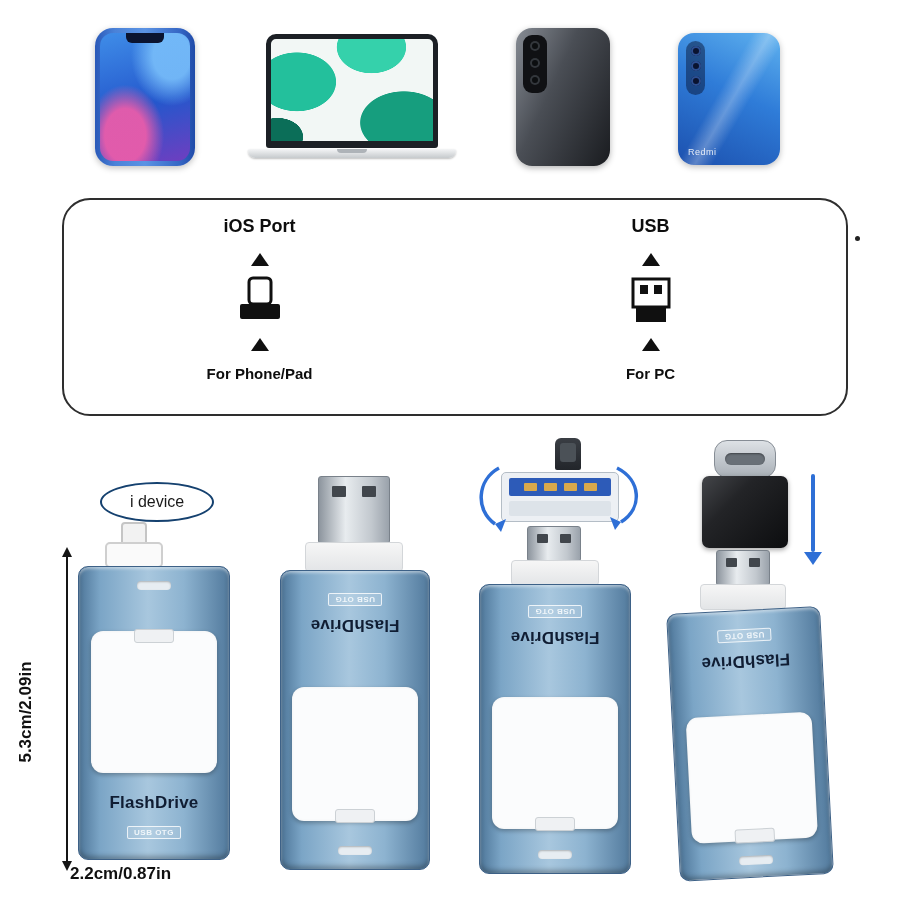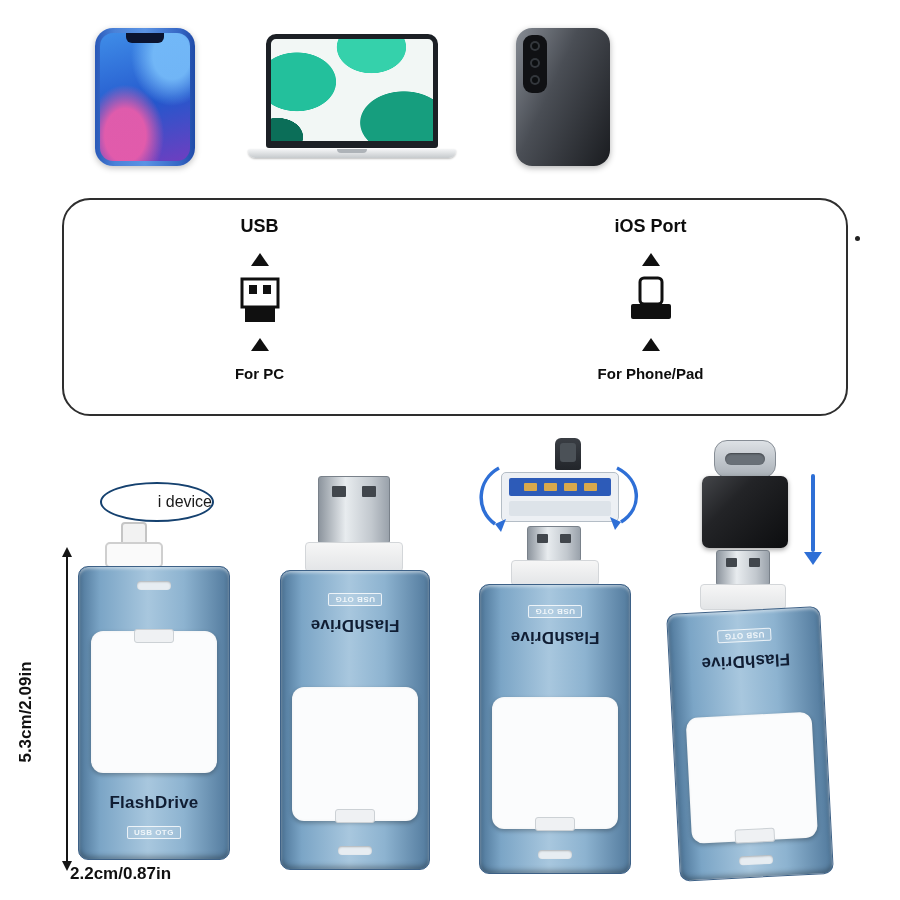--- a/index.html
+++ b/index.html
@@ -82,21 +82,21 @@
     background:#eff1f3; border:1px solid #ccd1d5; border-radius:3px; }
   .notch.top { top:-2px; }  .notch.bottom { bottom:-2px; }
   .brand { position:absolute; width:100%; text-align:center; font-weight:bold; font-size:17px;
     color:#101d33; letter-spacing:.2px; }
   .brand.inv { transform:rotate(180deg); }
   .badge { position:absolute; left:50%; transform:translateX(-50%); font-size:8px; font-weight:bold;
     color:#f0f6fa; border:1px solid rgba(255,255,255,.8); background:rgba(255,255,255,.14);
     padding:1px 6px; border-radius:2px; letter-spacing:.5px; white-space:nowrap; }
   .badge.inv { transform:translateX(-50%) rotate(180deg); }
   .callout { position:absolute; border:2px solid #15416f; border-radius:50%;
-    display:flex; align-items:center; justify-content:flex-end; font-size:16px; color:#1a1a1a;
+    display:flex; align-items:center; justify-content:center; font-size:16px; color:#1a1a1a;
     background:#fff; z-index:3; }
   .metal-plug { position:absolute; border:1px solid #79818a; border-radius:3px;
     background:linear-gradient(90deg,#8d959e 0%,#e8ecef 38%,#c2c8ce 75%,#9aa2ab 100%); }
   .hole { position:absolute; top:9px; width:14px; height:11px; background:#41464c; border-radius:1px; }
   .hole.h1 { left:13px; } .hole.h2 { right:13px; }
   .metal-plug.small .hole { top:7px; width:11px; height:9px; }
   .metal-plug.small .hole.h1 { left:9px; } .metal-plug.small .hole.h2 { right:9px; }
   .neck { position:absolute; background:linear-gradient(#f6f6f6,#e3e5e7);
     border:1px solid #d3d6d9; border-radius:4px; }
   .micro-plug { position:absolute; background:linear-gradient(#3a3e44,#22252a);
@@ -153,47 +153,55 @@
   </div>
 
   <div class="device samsung">
     <div class="samsung-cam">
       <div class="cam-dot" style="top:6px;"></div>
       <div class="cam-dot" style="top:23px;"></div>
       <div class="cam-dot" style="top:40px;"></div>
     </div>
   </div>
 
+  <div class="device redmi">
+    <div class="redmi-cam">
+      <div class="lens" style="top:5px;"></div>
+      <div class="lens" style="top:20px;"></div>
+      <div class="lens" style="top:35px;"></div>
+    </div>
+    <div class="redmi-label">Redmi</div>
+  </div>
 
   <div class="panel">
+
+    <div class="pcol">
+      <div class="pcol-title">iOS Port</div>
+      <div class="tri"></div>
+      <svg class="cicon" width="56" height="52" viewBox="0 0 56 52">
+        <rect x="17" y="2" width="22" height="26" rx="4" fill="#ffffff" stroke="#101010" stroke-width="3"></rect>
+        <rect x="8" y="28" width="40" height="15" rx="2" fill="#101010"></rect>
+      </svg>
+      <div class="tri lower"></div>
+      <div class="pcol-caption">For Phone/Pad</div>
+    </div>
 
     <div class="pcol">
       <div class="pcol-title">USB</div>
       <div class="tri"></div>
       <svg class="cicon" width="56" height="52" viewBox="0 0 56 52">
         <rect x="10" y="3" width="36" height="28" fill="#ffffff" stroke="#101010" stroke-width="3"></rect>
         <rect x="17" y="9" width="8" height="9" fill="#101010"></rect>
         <rect x="31" y="9" width="8" height="9" fill="#101010"></rect>
         <rect x="13" y="31" width="30" height="15" fill="#101010"></rect>
       </svg>
       <div class="tri lower"></div>
       <div class="pcol-caption">For PC</div>
     </div>
 
-    <div class="pcol">
-      <div class="pcol-title">iOS Port</div>
-      <div class="tri"></div>
-      <svg class="cicon" width="56" height="52" viewBox="0 0 56 52">
-        <rect x="17" y="2" width="22" height="26" rx="4" fill="#ffffff" stroke="#101010" stroke-width="3"></rect>
-        <rect x="8" y="28" width="40" height="15" rx="2" fill="#101010"></rect>
-      </svg>
-      <div class="tri lower"></div>
-      <div class="pcol-caption">For Phone/Pad</div>
-    </div>
-
 
   </div>
 
   <div class="stray-dot"></div>
 
   <div class="pview" style="left:62px;top:468px;width:180px;height:410px;">
     <div class="callout" style="left:38px;top:14px;width:114px;height:40px;">
       <span>i device</span>
     </div>
     <svg style="position:absolute;left:40px;top:54px;" width="64" height="46" viewBox="0 0 64 46">

